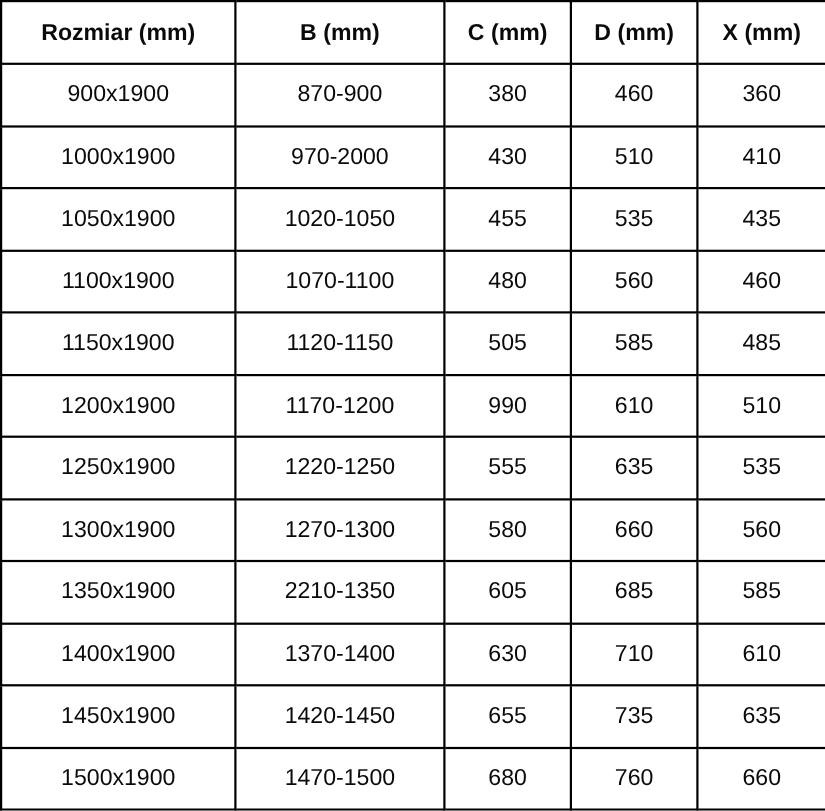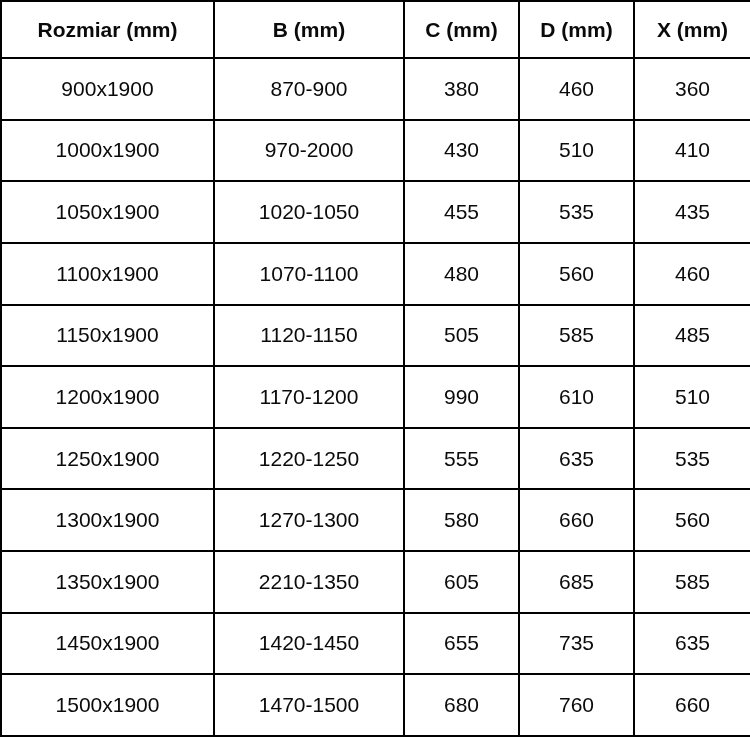--- a/index.html
+++ b/index.html
@@ -119,20 +119,27 @@
           <td>560</td>
         </tr>
         <tr>
           <td>1350x1900</td>
           <td>2210-1350</td>
           <td>605</td>
           <td>685</td>
           <td>585</td>
         </tr>
         <tr>
+          <td>1400x1900</td>
+          <td>1370-1400</td>
+          <td>630</td>
+          <td>710</td>
+          <td>610</td>
+        </tr>
+        <tr>
           <td>1450x1900</td>
           <td>1420-1450</td>
           <td>655</td>
           <td>735</td>
           <td>635</td>
         </tr>
         <tr>
           <td>1500x1900</td>
           <td>1470-1500</td>
           <td>680</td>

